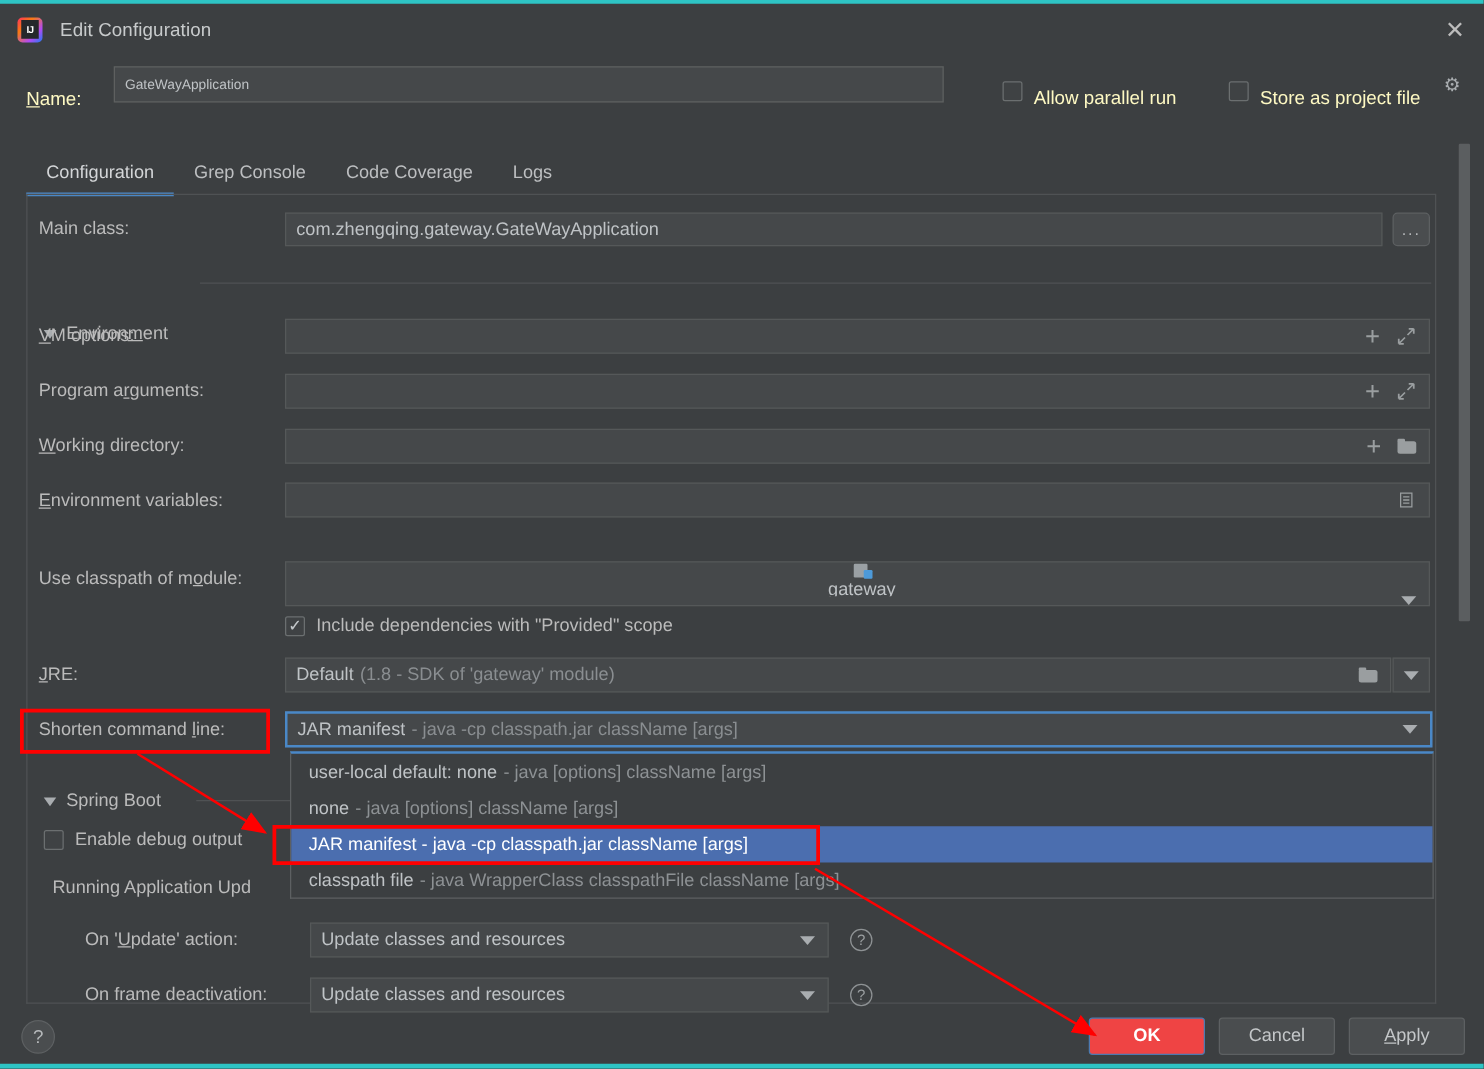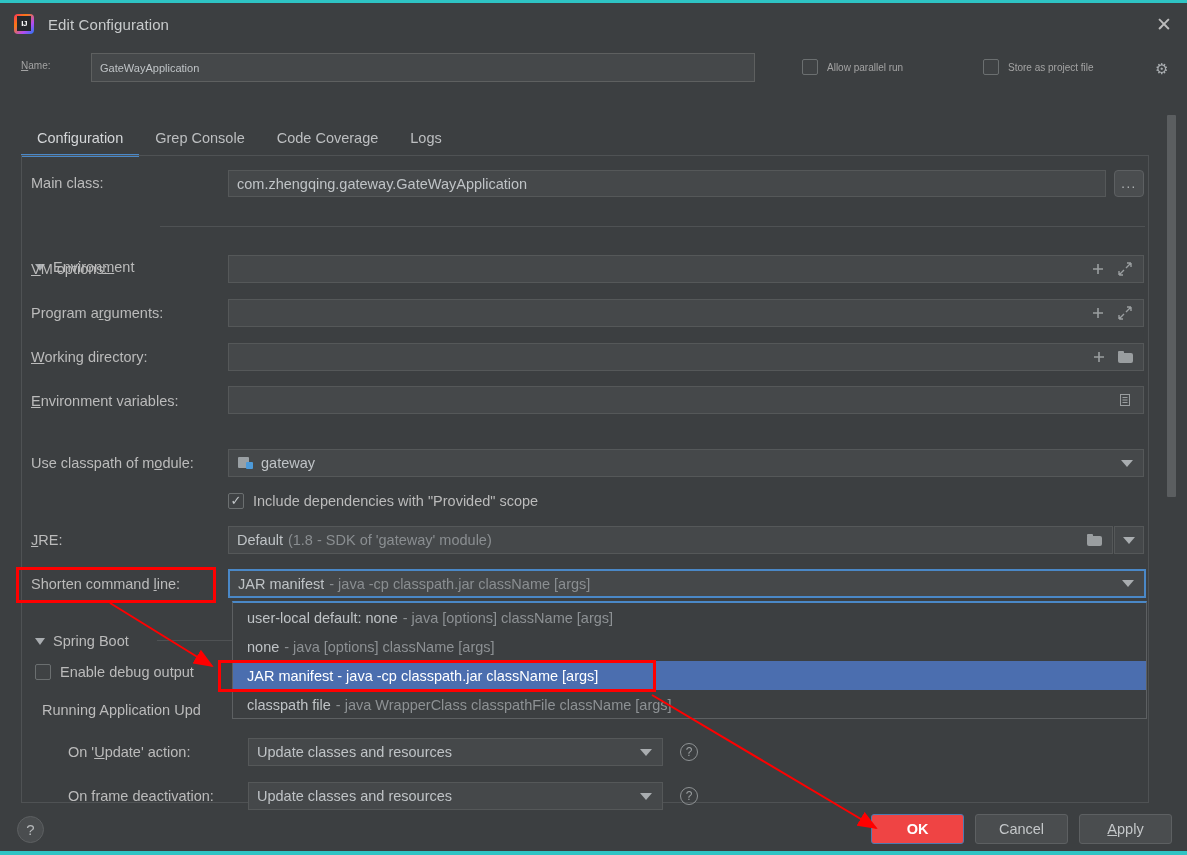--- a/index.html
+++ b/index.html
@@ -45,21 +45,21 @@
   .win-close {
     position: absolute; right: 0; top: 0; width: 46px; height: 42px;
     display: flex; align-items: center; justify-content: center;
     color: #bcbcbc; font-size: 19px; font-weight: 300; cursor: default;
   }
 
   
   .name-row {
     position: absolute; left: 0; top: 50px; width: 1187px; height: 34px;
   }
-  .lbl { color: #a3a3a3; font-size: 10px; }
+  .lbl { color: #fef9c3; font-size: 15px; margin-top: 11px; }
   .u { text-decoration: underline; }
   .name-label { position: absolute; left: 21px; top: 7px; }
   .name-input {
     position: absolute; left: 91px; top: 0; width: 664px; height: 29px;
     background: #45484a; border: 1px solid #5e6060;
     color: #bfc3c6; font-size: 11px; font-family: "Liberation Sans", sans-serif;
     padding: 0 8px; outline: none;
   }
   .cb-wrap { position: absolute; display: flex; align-items: center; gap: 9px; top: 6px; }
   .cbox {
@@ -311,21 +311,21 @@
     <span class="txt"></span>
     <span class="field-icons">
       <svg class="ic" viewBox="0 0 16 16">
         <rect x="3.5" y="2.5" width="9" height="11" stroke="#9a9ea0" fill="none"></rect>
         <path d="M5.5 5.5h5M5.5 8h5M5.5 10.5h5" stroke="#9a9ea0" stroke-width="1.1"></path>
       </svg>
     </span>
   </div>
 
   <span class="row-label" style="left:31px; top:452px;">Use classpath of m<span class="u">o</span>dule:</span>
-  <div class="field" style="left:228px; top:446px; width:916px; height:28px;">
+  <div class="field" style="left:228px; top:446px; width:916px; height:36px;flex-direction:column;">
     <span class="mod-ic">
         <span class="b1"></span>
         <span class="b2"></span>
       </span>
     <span class="txt" style="padding-left:7px;">gateway</span>
     <span class="field-icons">
         <span class="combo-arrow"></span>
       </span>
   </div>
 

